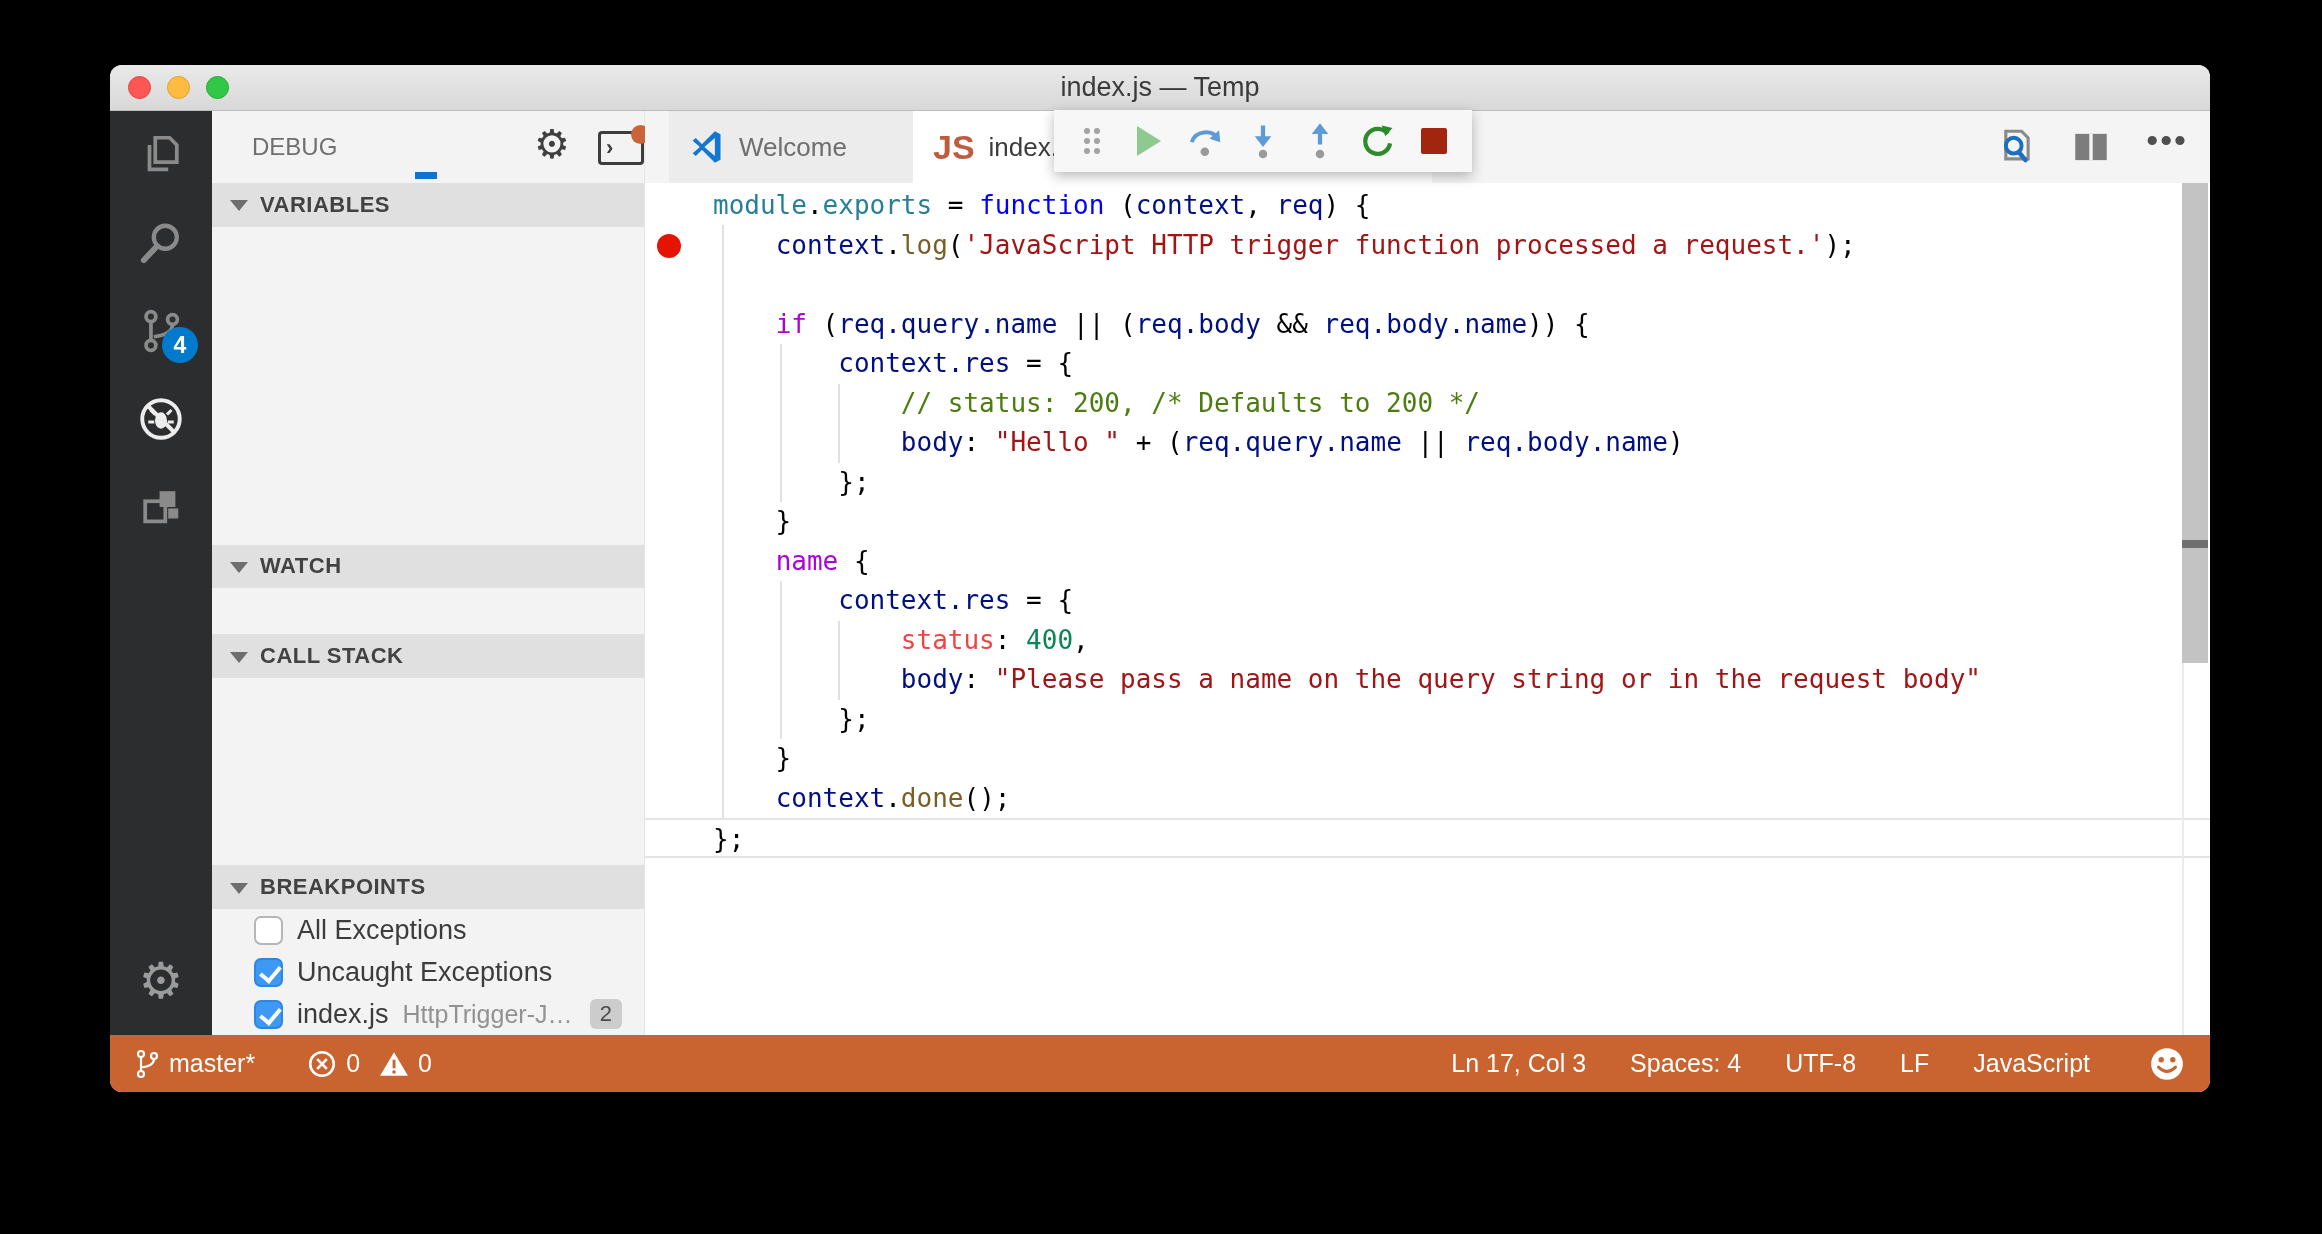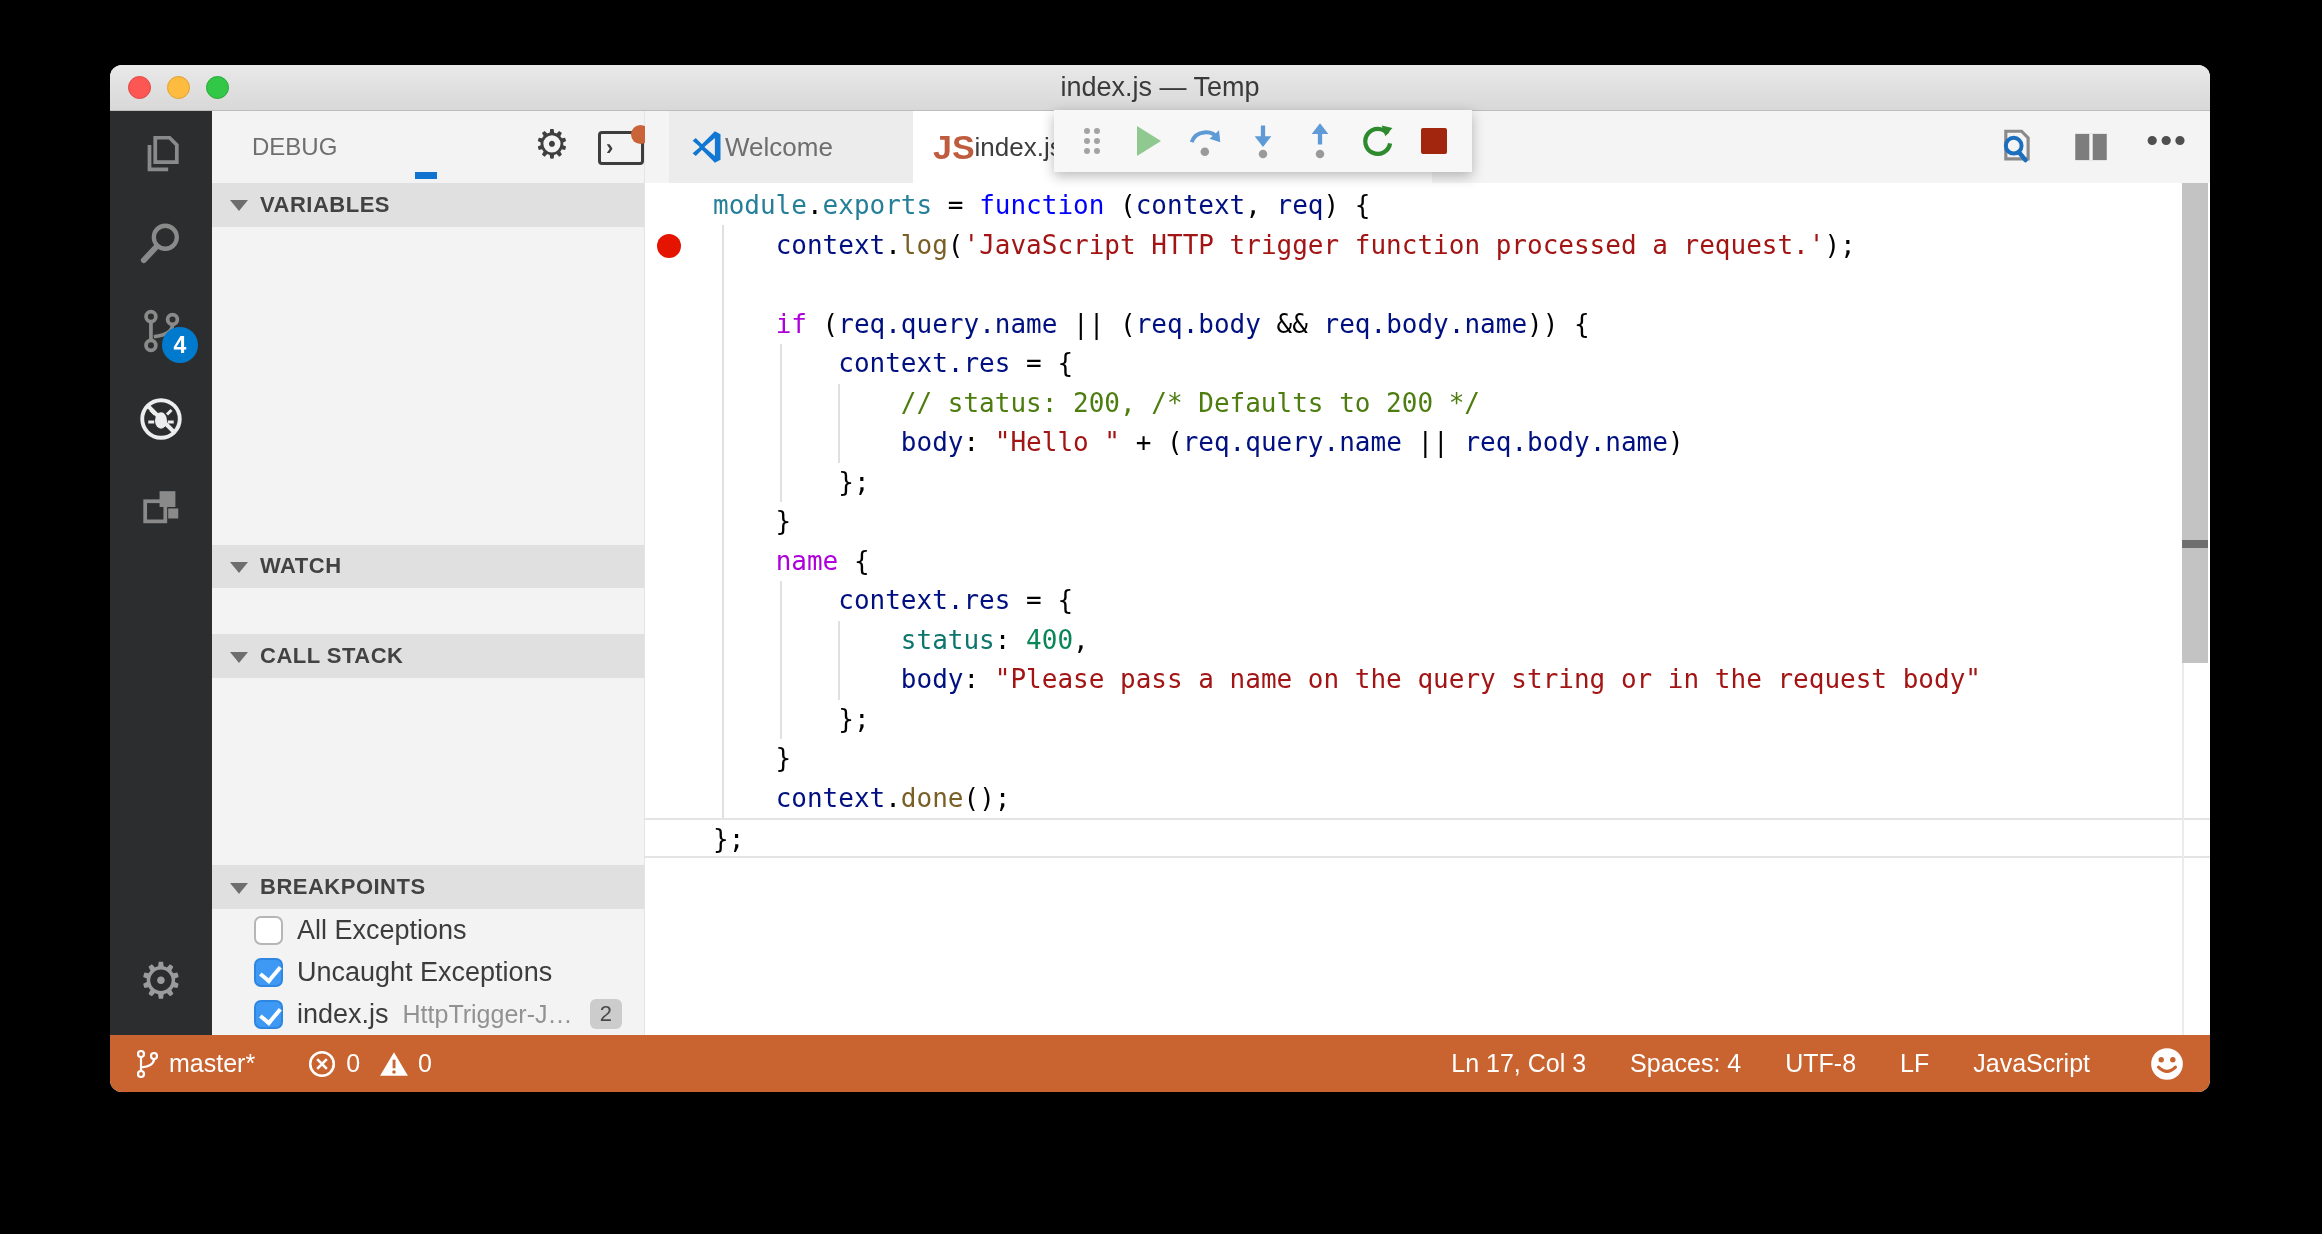--- a/index.html
+++ b/index.html
@@ -53,21 +53,21 @@
   .bp-row{height:42px;display:flex;align-items:center;padding:0 22px 0 42px;gap:14px;font-size:27px;color:#3c3c3c;}
   .cb{width:29px;height:29px;border-radius:7px;flex:0 0 29px;position:relative;}
   .cb.off{background:#fff;border:2px solid #b6b6b6;}
   .cb.on{background:#3e99f5;border:2px solid #2f86e0;}
   .cb.on::after{content:"";position:absolute;left:8px;top:2px;width:9px;height:16px;border:solid #fff;border-width:0 4px 4px 0;transform:rotate(40deg);}
   .bp-detail{color:#929292;font-size:25px;white-space:nowrap;overflow:hidden;text-overflow:ellipsis;flex:1;}
   .bp-badge{background:#cccccc;color:#4a4a4a;font-size:22px;border-radius:6px;padding:2px 10px;}
   
   .editorgroup{flex:1;position:relative;background:#fff;display:flex;flex-direction:column;min-width:0;}
   .tabbar{height:72px;flex:0 0 72px;background:#f4f4f4;display:flex;position:relative;}
-  .tab{display:flex;align-items:center;padding:0 20px;}
+  .tab{display:flex;align-items:center;padding:0 20px;gap:14px;}
   .tab.inactive{margin-left:24px;width:244px;background:#ececec;color:#6e6e6e;}
   .tab.active{width:519px;background:#ffffff;color:#3c3c3c;overflow:hidden;white-space:nowrap;}
   .tab-label{font-size:26px;}
   .js-badge{font-size:34px;font-weight:bold;color:#bf5b3e;}
   .tab-detail{font-size:25px;color:#9b9b9b;letter-spacing:.6px;}
   .editor-actions{position:absolute;right:22px;top:0;height:72px;display:flex;align-items:center;gap:34px;}
   .dots{font-size:34px;color:#4f4f4f;letter-spacing:2px;line-height:20px;padding-bottom:14px;}
   
   .debug-toolbar{position:absolute;left:409px;top:-1px;width:418px;height:62px;background:#f7f7f7;
     box-shadow:0 4px 12px rgba(0,0,0,.28);z-index:30;display:flex;align-items:center;justify-content:space-between;padding:0 16px;}
@@ -288,21 +288,21 @@
             <div class="code-line"><span class="bp-dot"></span><span style="color: rgb(0, 0, 0);">    </span><span style="color: rgb(0, 16, 128);">context</span><span style="color: rgb(0, 0, 0);">.</span><span style="color: rgb(121, 94, 38);">log</span><span style="color: rgb(0, 0, 0);">(</span><span style="color: rgb(163, 21, 21);">'JavaScript HTTP trigger function processed a request.'</span><span style="color: rgb(0, 0, 0);">);</span></div>
             <div class="code-line"></div>
             <div class="code-line"><span style="color: rgb(0, 0, 0);">    </span><span style="color: rgb(175, 0, 219);">if</span><span style="color: rgb(0, 0, 0);"> (</span><span style="color: rgb(0, 16, 128);">req.query.name</span><span style="color: rgb(0, 0, 0);"> || (</span><span style="color: rgb(0, 16, 128);">req.body</span><span style="color: rgb(0, 0, 0);"> &amp;&amp; </span><span style="color: rgb(0, 16, 128);">req.body.name</span><span style="color: rgb(0, 0, 0);">)) {</span></div>
             <div class="code-line"><span style="color: rgb(0, 0, 0);">        </span><span style="color: rgb(0, 16, 128);">context.res</span><span style="color: rgb(0, 0, 0);"> = {</span></div>
             <div class="code-line"><span style="color: rgb(0, 0, 0);">            </span><span style="color: #4d7c0f;">// status: 200, /* Defaults to 200 */</span></div>
             <div class="code-line"><span style="color: rgb(0, 0, 0);">            </span><span style="color: rgb(0, 16, 128);">body</span><span style="color: rgb(0, 0, 0);">: </span><span style="color: rgb(163, 21, 21);">"Hello "</span><span style="color: rgb(0, 0, 0);"> + (</span><span style="color: rgb(0, 16, 128);">req.query.name</span><span style="color: rgb(0, 0, 0);"> || </span><span style="color: rgb(0, 16, 128);">req.body.name</span><span style="color: rgb(0, 0, 0);">)</span></div>
             <div class="code-line"><span style="color: rgb(0, 0, 0);">        };</span></div>
             <div class="code-line"><span style="color: rgb(0, 0, 0);">    }</span></div>
             <div class="code-line"><span style="color: rgb(0, 0, 0);">    </span><span style="color: rgb(175, 0, 219);">name</span><span style="color: rgb(0, 0, 0);"> {</span></div>
             <div class="code-line"><span style="color: rgb(0, 0, 0);">        </span><span style="color: rgb(0, 16, 128);">context.res</span><span style="color: rgb(0, 0, 0);"> = {</span></div>
-            <div class="code-line"><span style="color: rgb(0, 0, 0);">            </span><span style="color: #0f766e;">status</span><span style="color: rgb(0, 0, 0);">: </span><span style="color: rgb(9, 134, 88);">400</span><span style="color: rgb(0, 0, 0);">,</span></div>
+            <div class="code-line"><span style="color: rgb(0, 0, 0);">            </span><span style="color: #ef4444;">status</span><span style="color: rgb(0, 0, 0);">: </span><span style="color: rgb(9, 134, 88);">400</span><span style="color: rgb(0, 0, 0);">,</span></div>
             <div class="code-line"><span style="color: rgb(0, 0, 0);">            </span><span style="color: rgb(0, 16, 128);">body</span><span style="color: rgb(0, 0, 0);">: </span><span style="color: rgb(163, 21, 21);">"Please pass a name on the query string or in the request body"</span></div>
             <div class="code-line"><span style="color: rgb(0, 0, 0);">        };</span></div>
             <div class="code-line"><span style="color: rgb(0, 0, 0);">    }</span></div>
             <div class="code-line"><span style="color: rgb(0, 0, 0);">    </span><span style="color: rgb(0, 16, 128);">context</span><span style="color: rgb(0, 0, 0);">.</span><span style="color: rgb(121, 94, 38);">done</span><span style="color: rgb(0, 0, 0);">();</span></div>
             <div class="code-line current"><span style="color: rgb(0, 0, 0);">};</span></div>
           </div>
         <div class="indent-guide" style="left:77px;top:42px;height:593px;"></div>
         <div class="indent-guide" style="left:135px;top:161px;height:158px;"></div>
         <div class="indent-guide" style="left:135px;top:398px;height:158px;"></div>
         <div class="indent-guide" style="left:193px;top:201px;height:79px;"></div>

